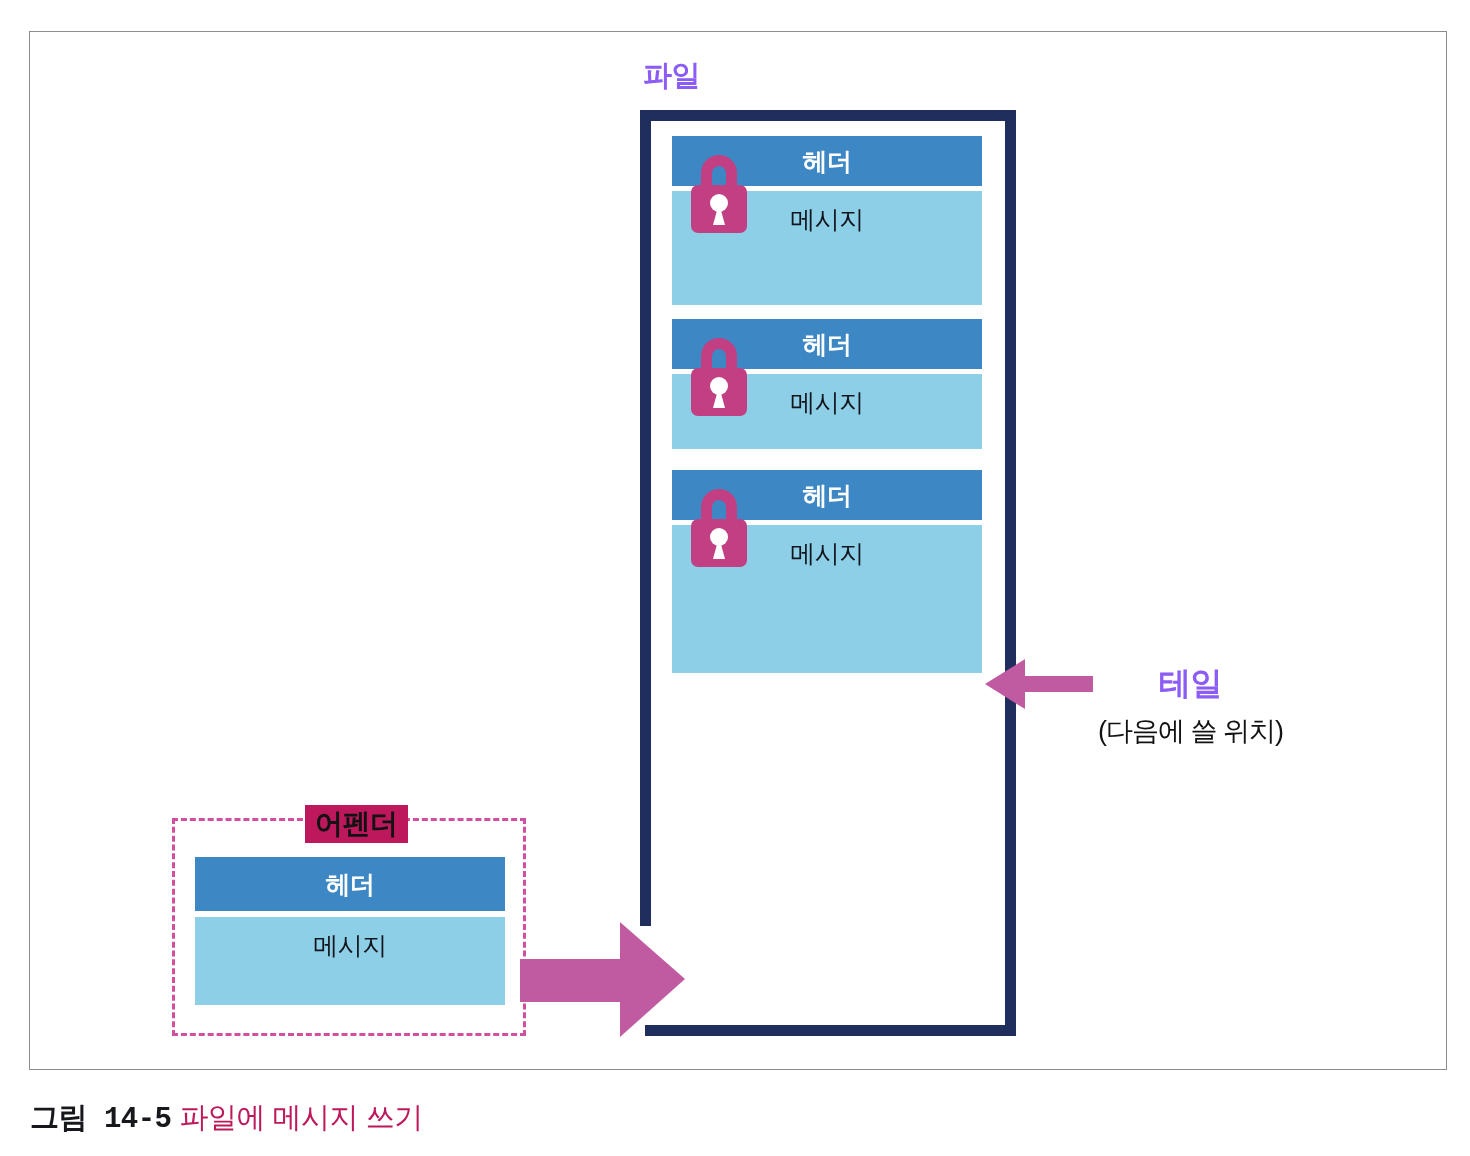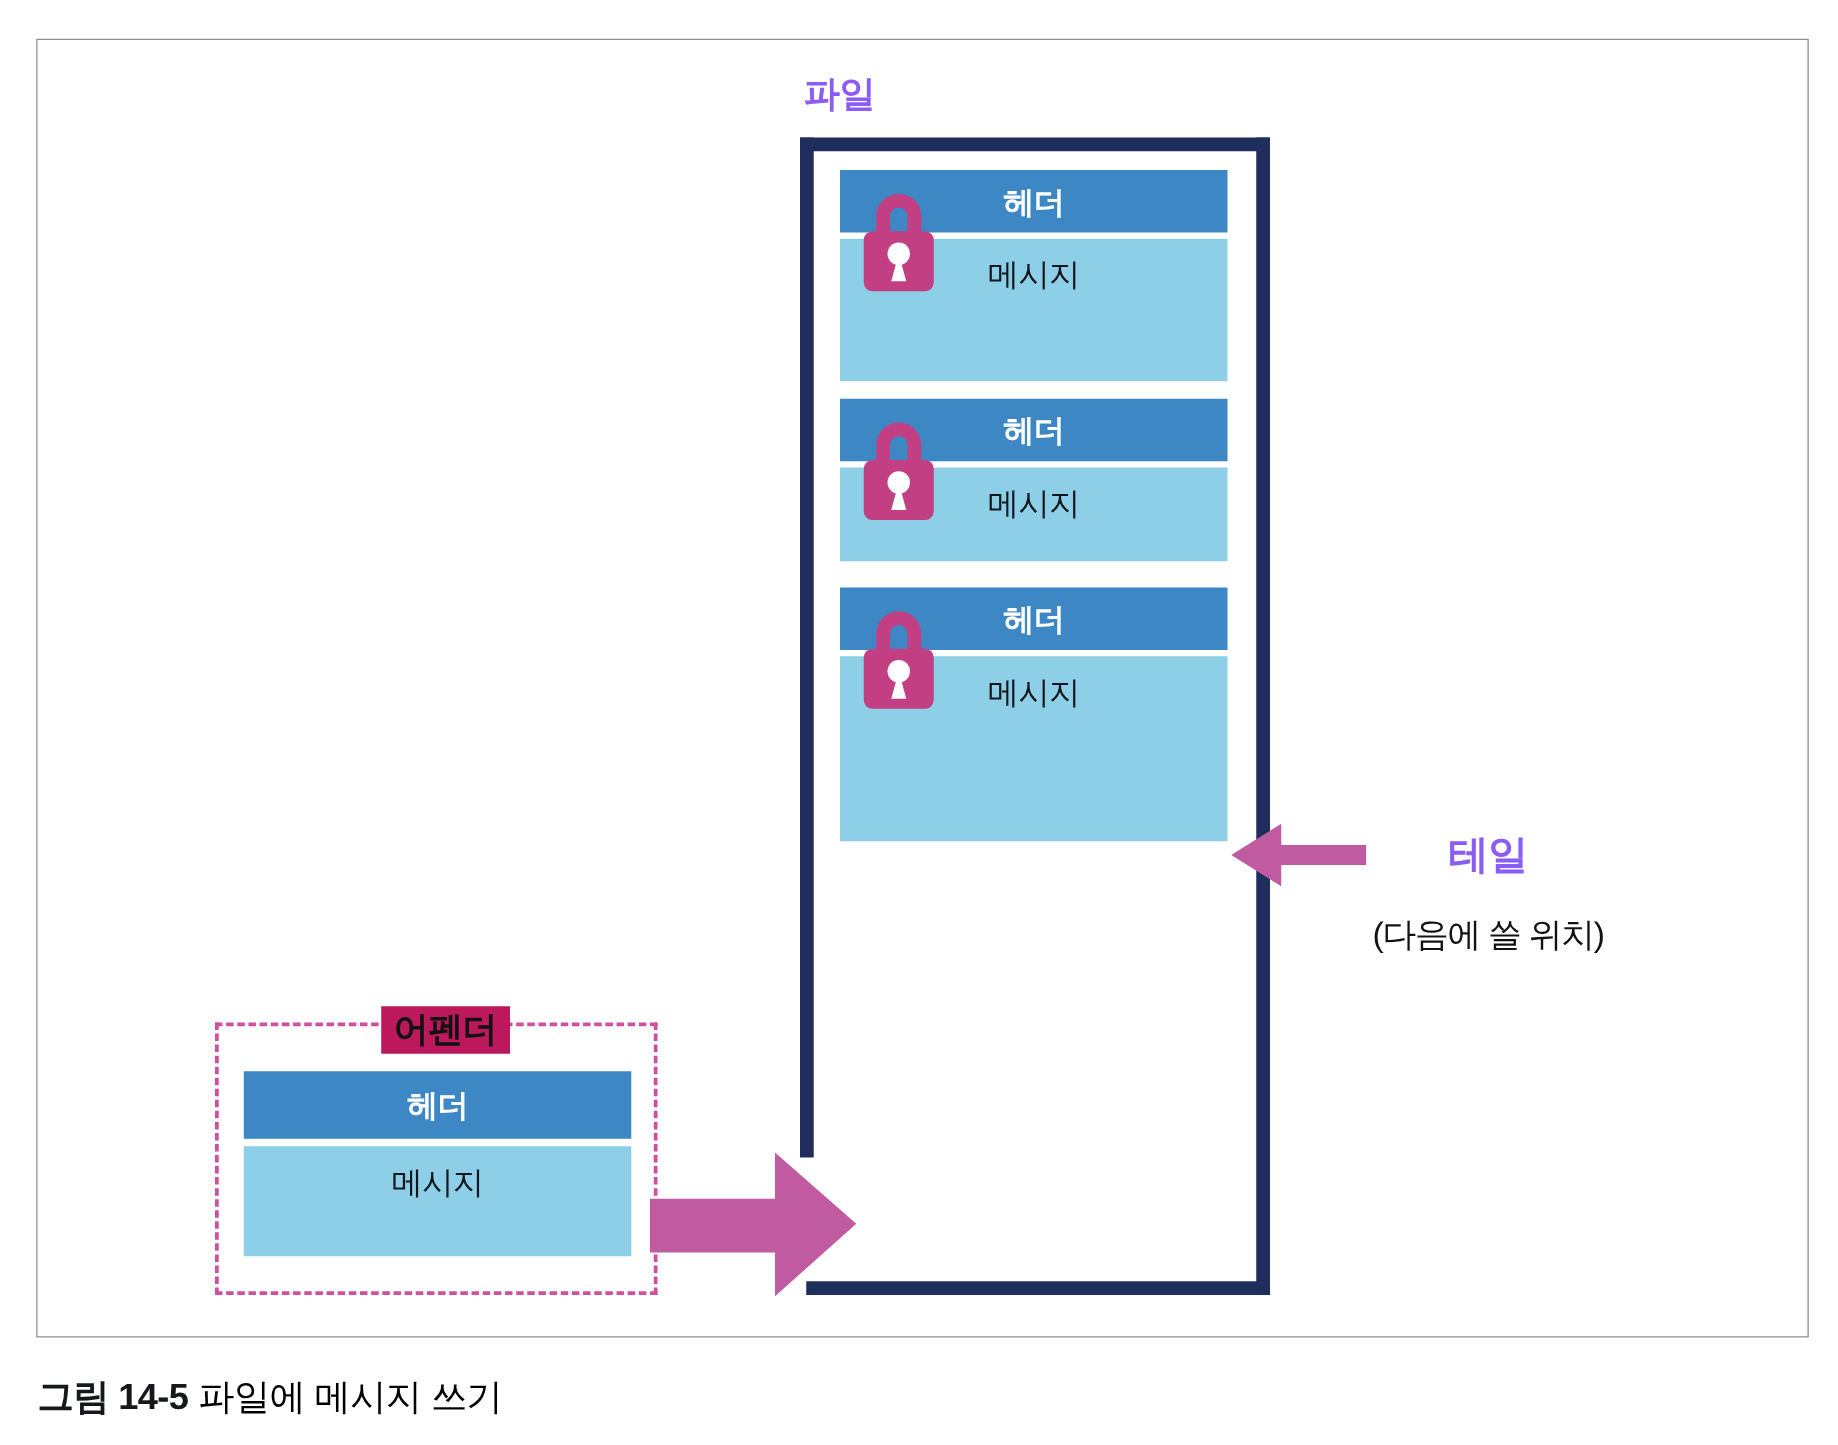--- a/index.html
+++ b/index.html
@@ -116,21 +116,21 @@
     top: 662px;
     font-size: 32px;
     font-weight: bold;
     color: #8b5cf6;
     letter-spacing: -0.5px;
     white-space: nowrap;
   }
   #tail-sublabel {
     position: absolute;
     left: 1098px;
-    top: 730px;
+    top: 713px;
     font-size: 27px;
     color: #121212;
     letter-spacing: -1px;
     white-space: nowrap;
   }
 
   
   #appender-box {
     position: absolute;
     left: 172px;
@@ -200,23 +200,24 @@
     position: absolute;
     left: 30px;
     top: 1098px;
     font-size: 29px;
     white-space: nowrap;
   }
   #caption .cap-num {
     font-weight: bold;
     color: #17181c;
     letter-spacing: -0.5px;
+    font-family: Liberation Mono, monospace;
   }
   #caption .cap-text {
-    color: #000000;
+    color: #be185d;
     letter-spacing: -0.5px;
     margin-left: 8px;
   }
 </style>
 </head>
 <body>
 
 <div id="figure-frame"></div>
 
 <div id="file-title">파일</div>

